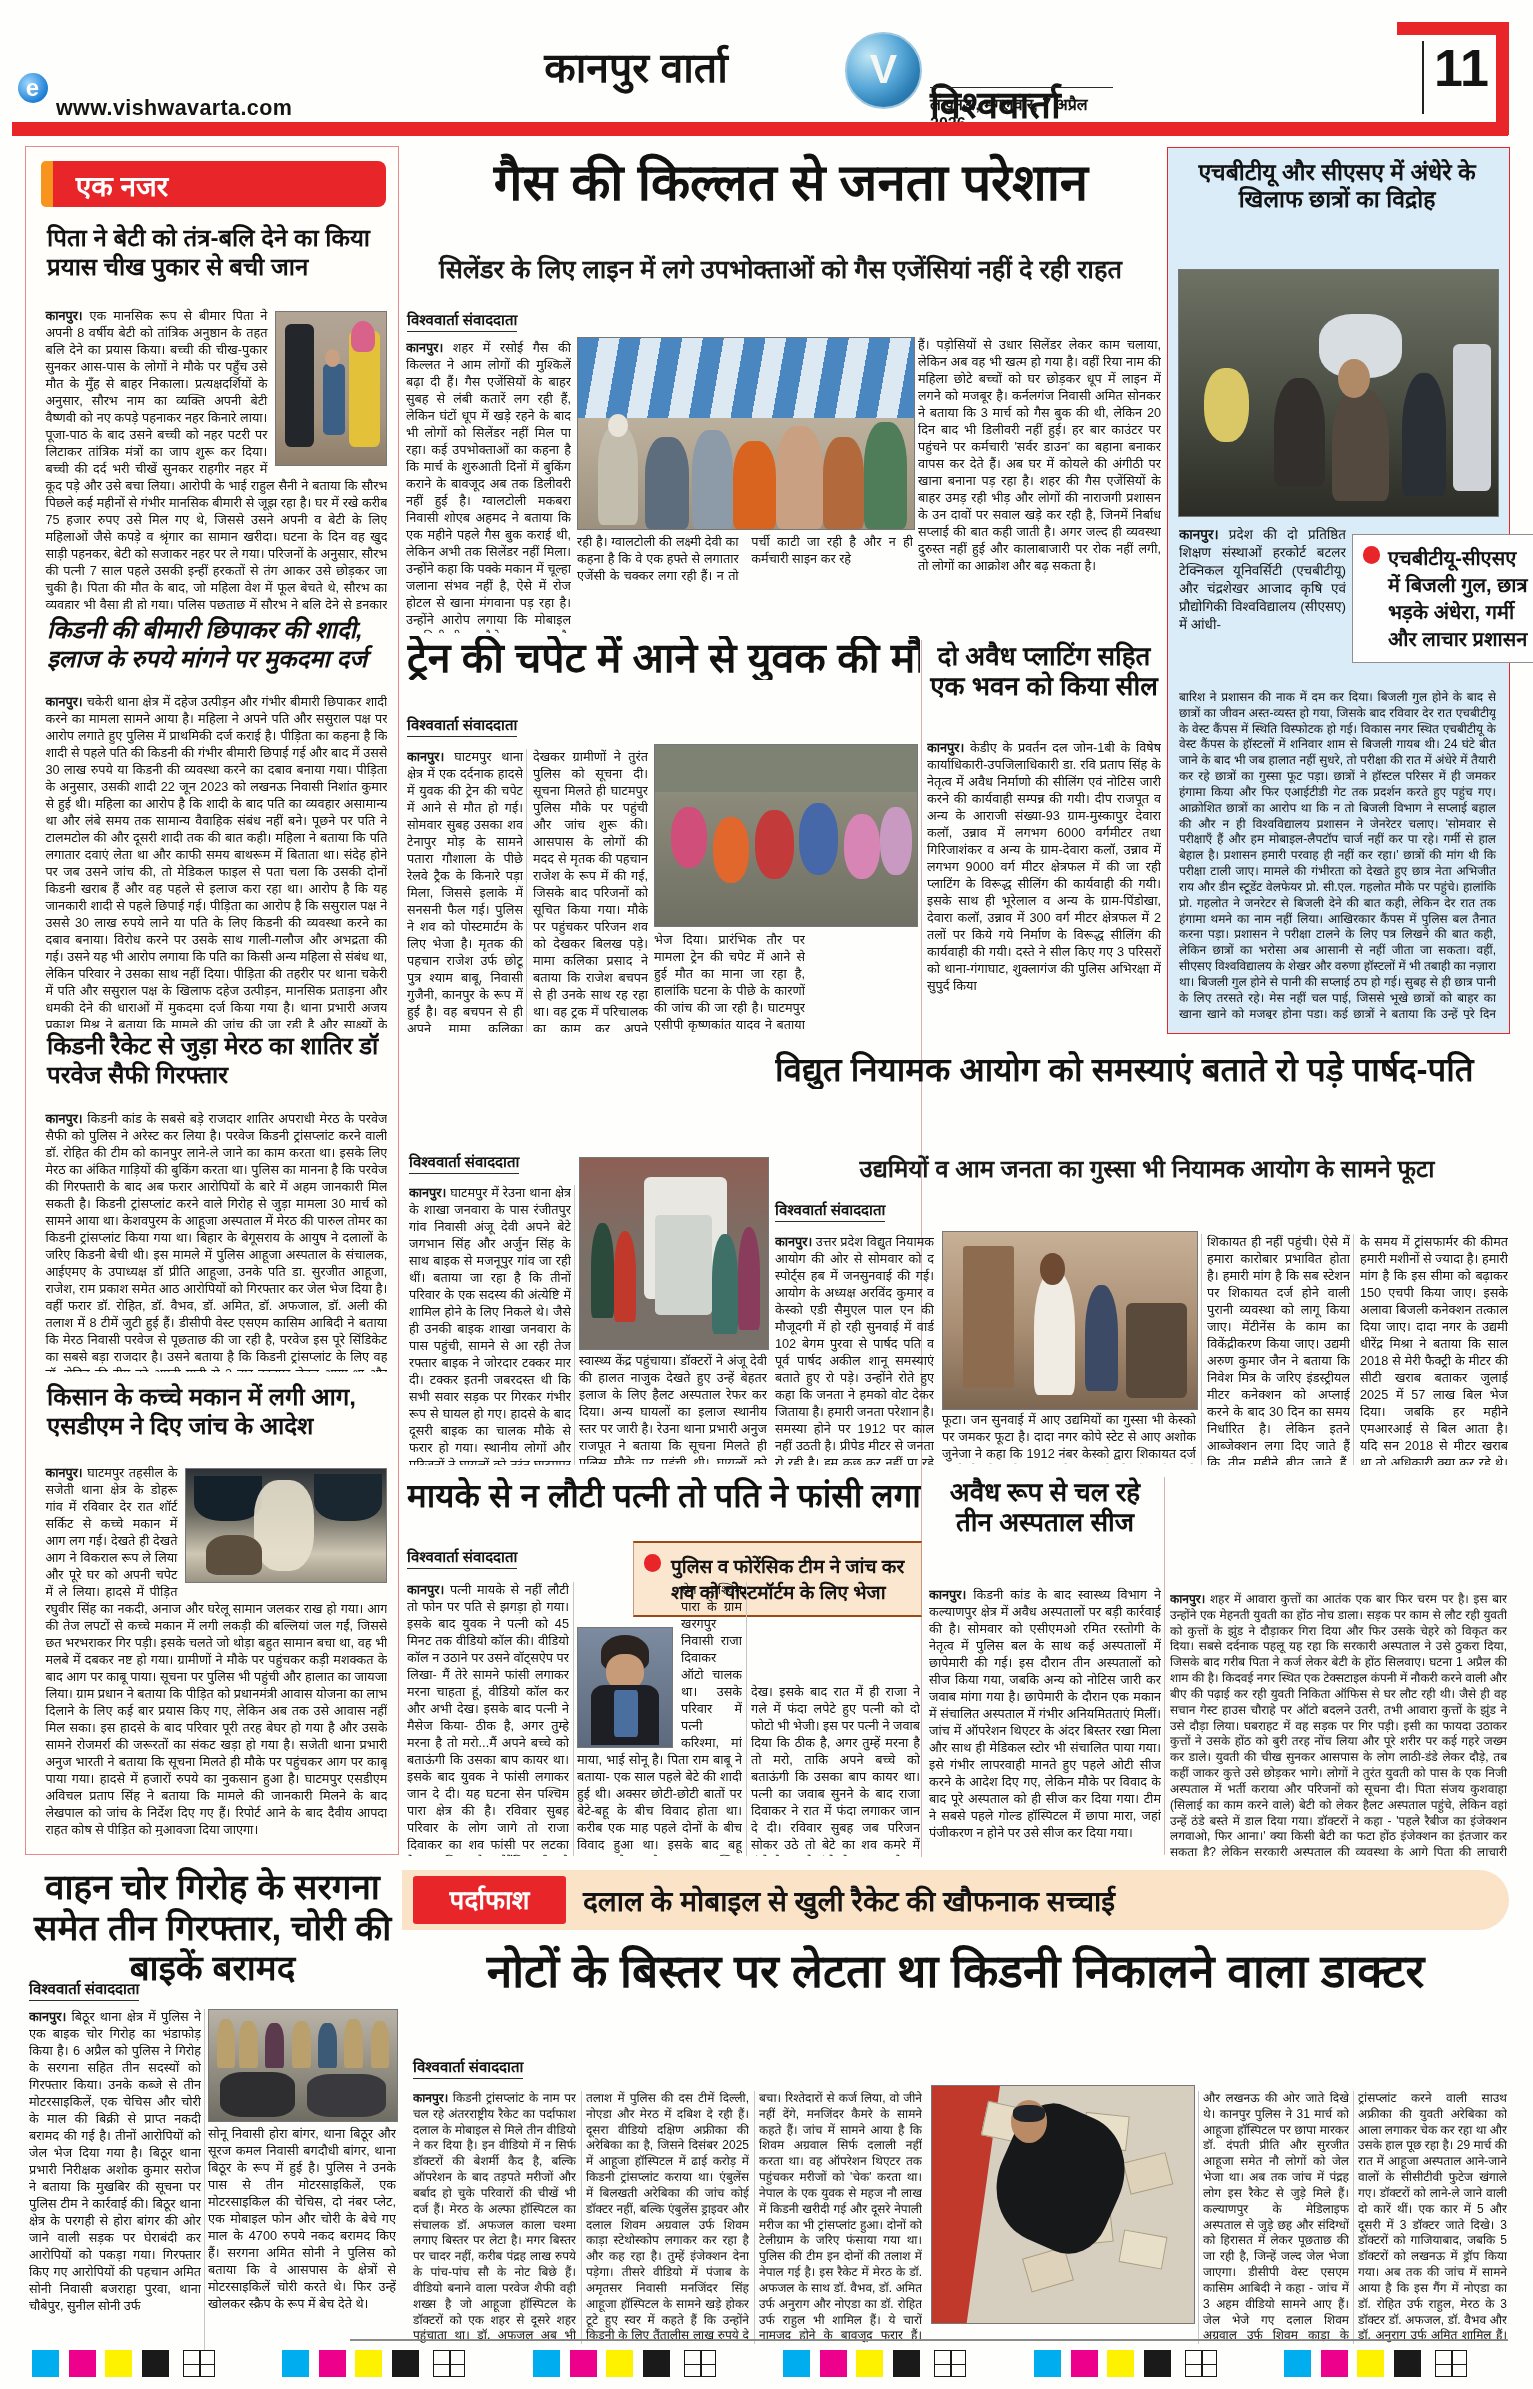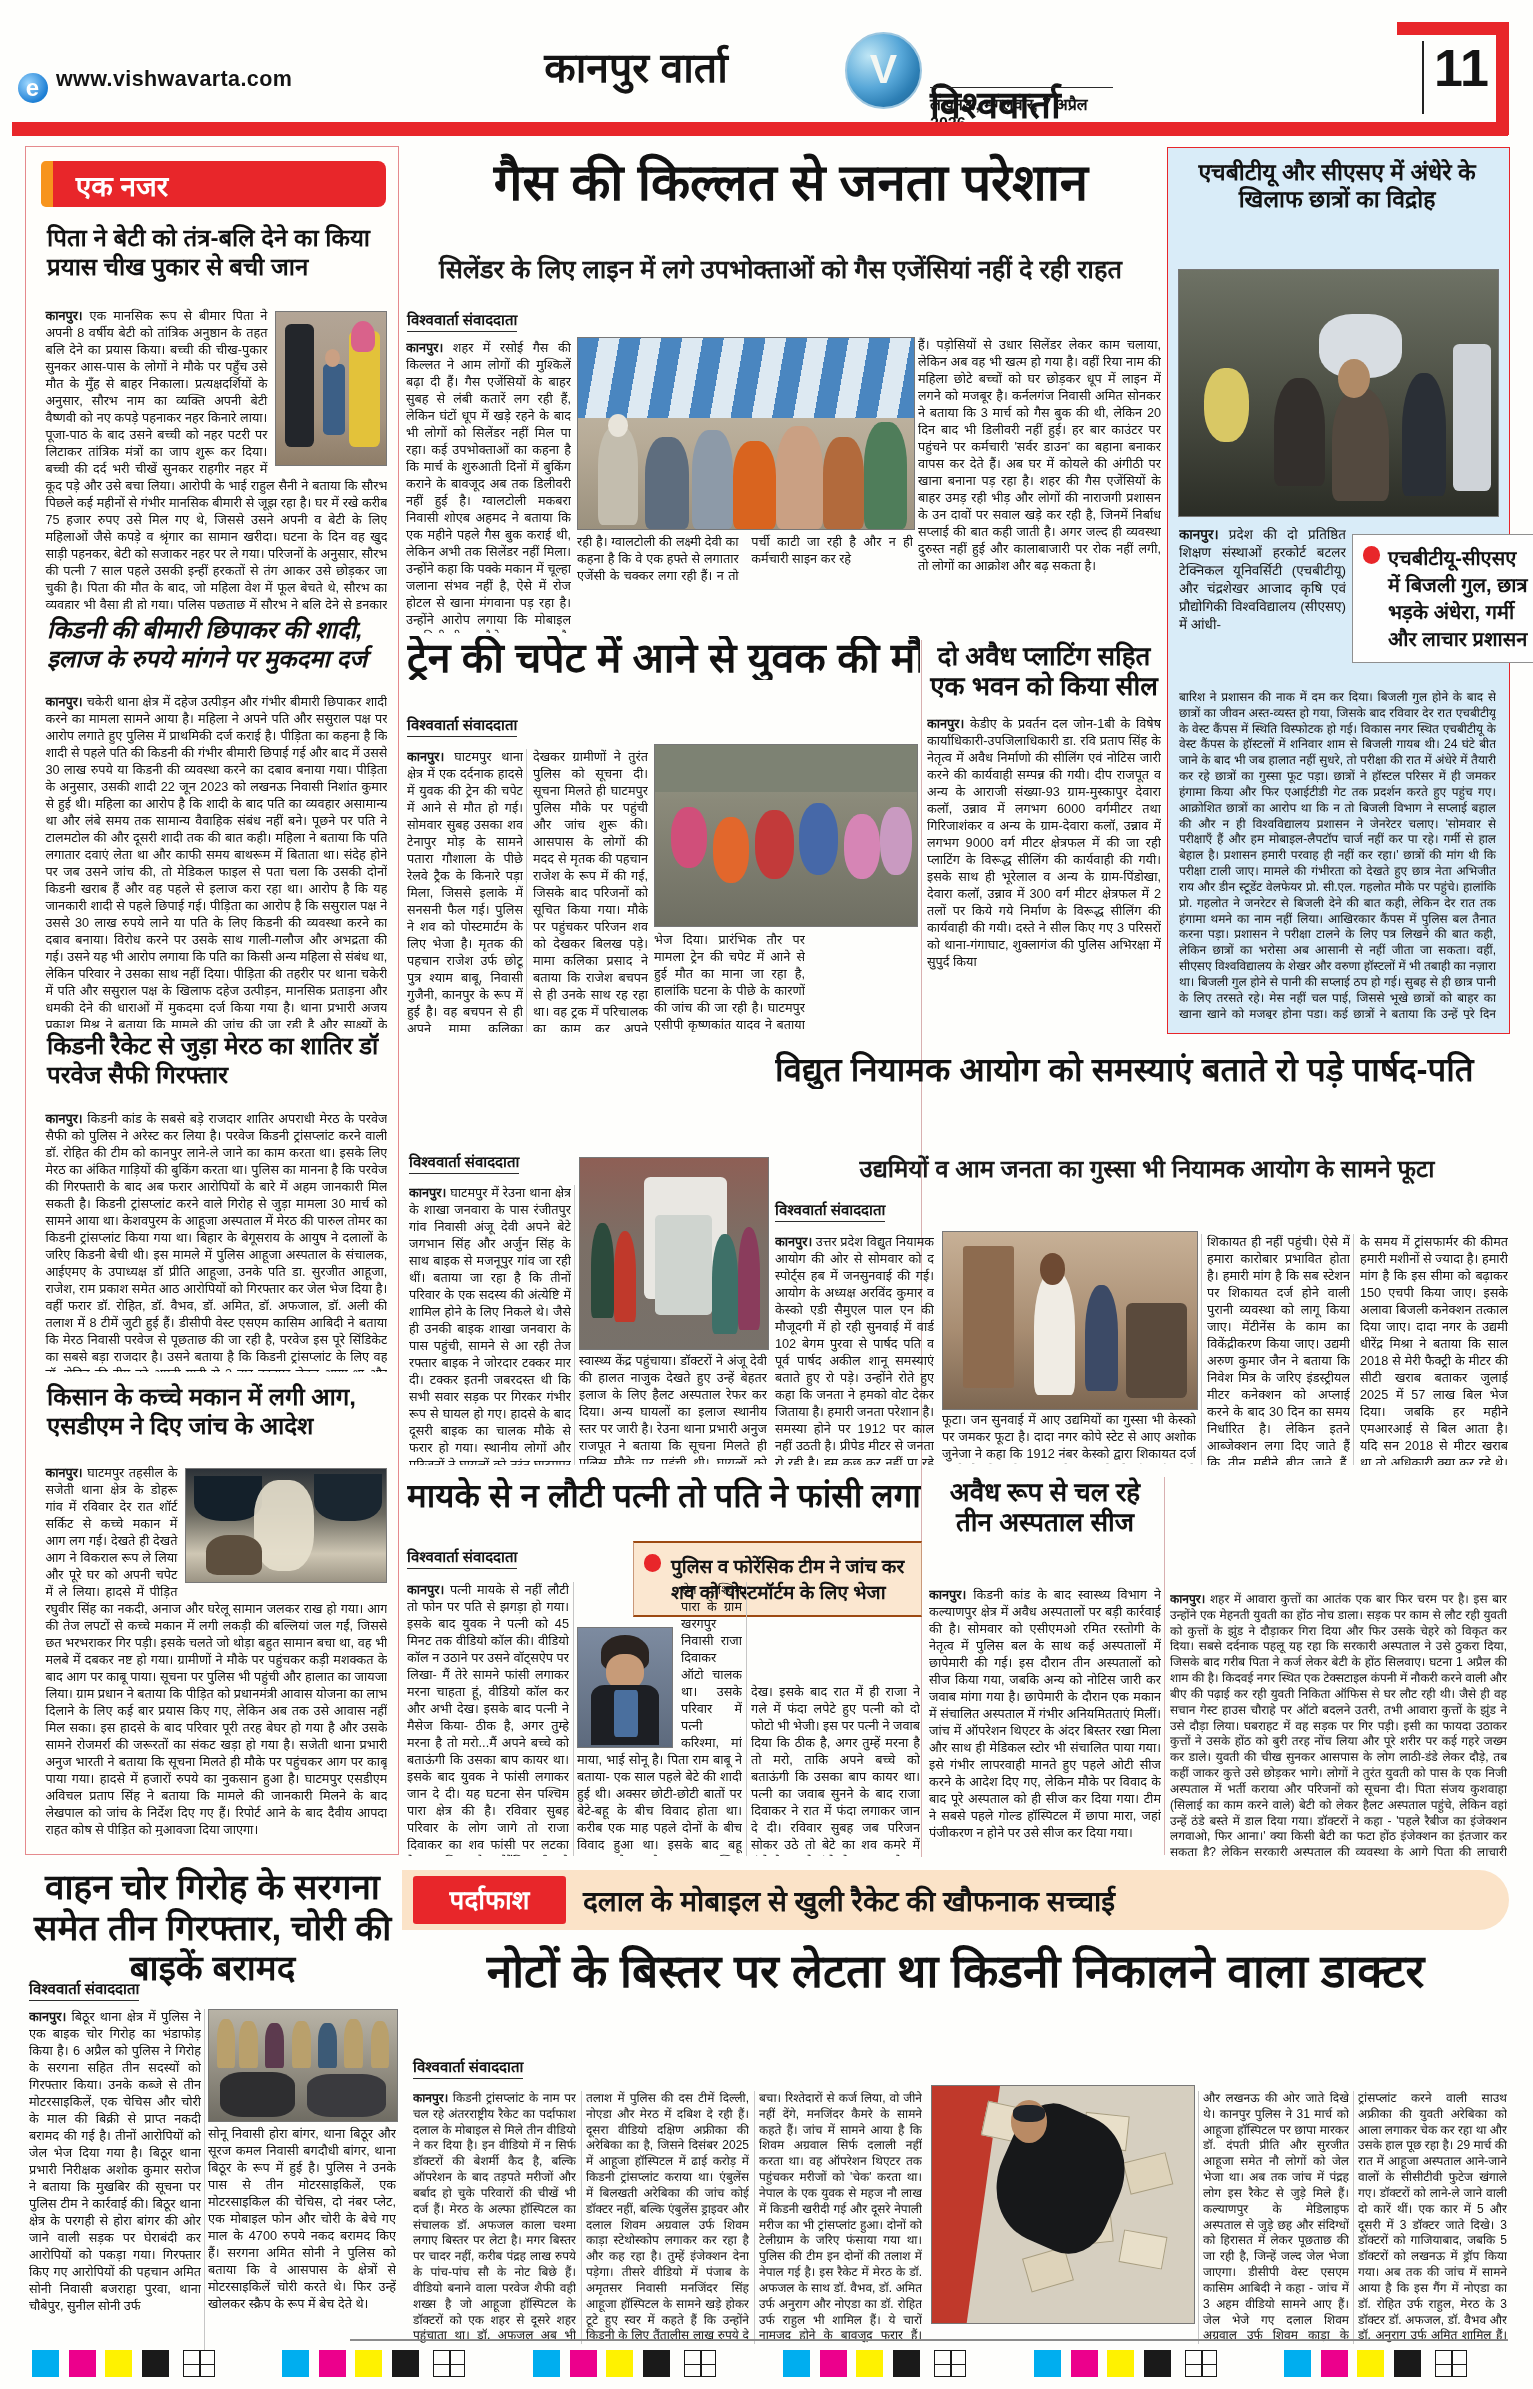--- a/index.html
+++ b/index.html
@@ -62,21 +62,21 @@
   .reg:after{content:"";position:absolute;top:50%;left:0;right:0;height:1.6px;background:#1a1a1a;}
   .awning{position:absolute;left:0;top:0;right:0;height:42%;
           background:repeating-linear-gradient(100deg,#4a86c0 0 20.7px,#dde9f2 20.7px 41px);}
 </style>
 </head>
 <body>
 
 <div class="page">
 
   <div class="abs ie" style="left:17.5px;top:73px;">e</div>
-  <div class="abs site" style="left:56px;top:67px;">www.vishwavarta.com</div>
+  <div class="abs site" style="left:56px;top:96px;">www.vishwavarta.com</div>
   <div class="abs ctr" style="left:445px;top:38px;width:382px;font-size:41px;font-weight:bold;">कानपुर वार्ता</div>
   <div class="abs globe" style="left:845px;top:32px;">V</div>
   <div class="abs brand" style="left:930px;top:37px;margin-top:40px;">विश्ववार्ता</div>
   <div class="abs brand-date" style="left:930px;top:87px;width:183px;">लखनऊ,  मंगलवार, 7 अप्रैल 2026</div>
   <div class="abs" style="left:1422px;top:41px;width:1.6px;height:73px;background:#222;"></div>
   <div class="abs pageno" style="left:1434px;top:38px;">11</div>
   <div class="abs redbar" style="left:1397px;top:22px;width:111px;height:12.7px;"></div>
   <div class="abs redbar" style="left:1496px;top:22px;width:12.7px;height:113px;"></div>
   <div class="abs redbar" style="left:12px;top:122px;width:1496px;height:13.5px;"></div>
 
@@ -175,21 +175,21 @@
     <div class="blob" style="left:22%;top:40%;width:14%;height:36%;background:#e2672c;border-radius:45%;"></div>
     <div class="blob" style="left:38%;top:36%;width:15%;height:38%;background:#c23a3a;border-radius:45%;"></div>
     <div class="blob" style="left:55%;top:32%;width:15%;height:40%;background:#4668a8;border-radius:45%;"></div>
     <div class="blob" style="left:72%;top:38%;width:14%;height:36%;background:#d685b5;border-radius:45%;"></div>
     <div class="blob" style="left:86%;top:34%;width:12%;height:38%;background:#c99ac1;border-radius:45%;"></div>
   </div>
   <div class="abs bt" style="left:654px;top:932px;width:151px;height:100px;">भेज दिया। प्रारंभिक तौर पर मामला ट्रेन की चपेट में आने से हुई मौत का माना जा रहा है, हालांकि घटना के पीछे के कारणों की जांच की जा रही है। घाटमपुर एसीपी कृष्णकांत यादव ने बताया कि शव को पोस्टमार्टम के लिए भेजा गया है, रिपोर्ट के आधार पर आगे की कार्रवाई की जाएगी। फिलहाल पुलिस हर पहलू को ध्यान में रखकर मामले की जांच कर रही है।</div>
 
   <div class="vr" style="left:921px;top:640px;height:1217px;background:#d8b0b0;"></div>
   <div class="abs hd h34 ctr" style="left:927px;top:641px;width:234px;">दो अवैध प्लाटिंग सहित एक भवन को किया सील</div>
-  <div class="abs bt" style="left:927px;top:716px;width:234px;height:316px;">
+  <div class="abs bt" style="left:927px;top:740px;width:234px;height:316px;">
     <b class="dl">कानपुर।</b><span> केडीए के प्रवर्तन दल जोन-1बी के विषेष कार्याधिकारी-उपजिलाधिकारी डा. रवि प्रताप सिंह के नेतृत्व में अवैध निर्माणो की सीलिंग एवं नोटिस जारी करने की कार्यवाही सम्पन्न की गयी। दीप राजपूत व अन्य के आराजी संख्या-93 ग्राम-मुस्कापुर देवारा कलॉ, उन्नाव में लगभग 6000 वर्गमीटर तथा गिरिजाशंकर व अन्य के ग्राम-देवारा कलॉ, उन्नाव में लगभग 9000 वर्ग मीटर क्षेत्रफल में की जा रही प्लाटिंग के विरूद्ध सीलिंग की कार्यवाही की गयी। इसके साथ ही भूरेलाल व अन्य के ग्राम-पिंडोखा, देवारा कलॉ, उन्नाव में 300 वर्ग मीटर क्षेत्रफल में 2 तलों पर किये गये निर्माण के विरूद्ध सीलिंग की कार्यवाही की गयी। दस्ते ने सील किए गए 3 परिसरों को थाना-गंगाघाट, शुक्लागंज की पुलिस अभिरक्षा में सुपुर्द किया</span>
   </div>
 
   <div class="abs byline" style="left:409px;top:1151px;">विश्ववार्ता संवाददाता</div>
   <div class="photo" style="left:579px;top:1157px;width:188px;height:191px;background:linear-gradient(180deg,#8e5f55 0%,#7b6f66 45%,#77716a 100%);">
     <div class="blob" style="left:34%;top:10%;width:44%;height:64%;background:#e9e7e2;border-radius:6.4px;"></div>
     <div class="blob" style="left:40%;top:30%;width:30%;height:52%;background:#cfd4cf;border-radius:4.8px;"></div>
     <div class="blob" style="left:6%;top:34%;width:12%;height:50%;background:#2c4a3c;border-radius:45% 45% 10% 10%;"></div>
     <div class="blob" style="left:18%;top:38%;width:12%;height:48%;background:#c0392b;border-radius:45% 45% 10% 10%;"></div>
     <div class="blob" style="left:70%;top:40%;width:14%;height:52%;background:#3e7068;border-radius:45% 45% 10% 10%;"></div>

